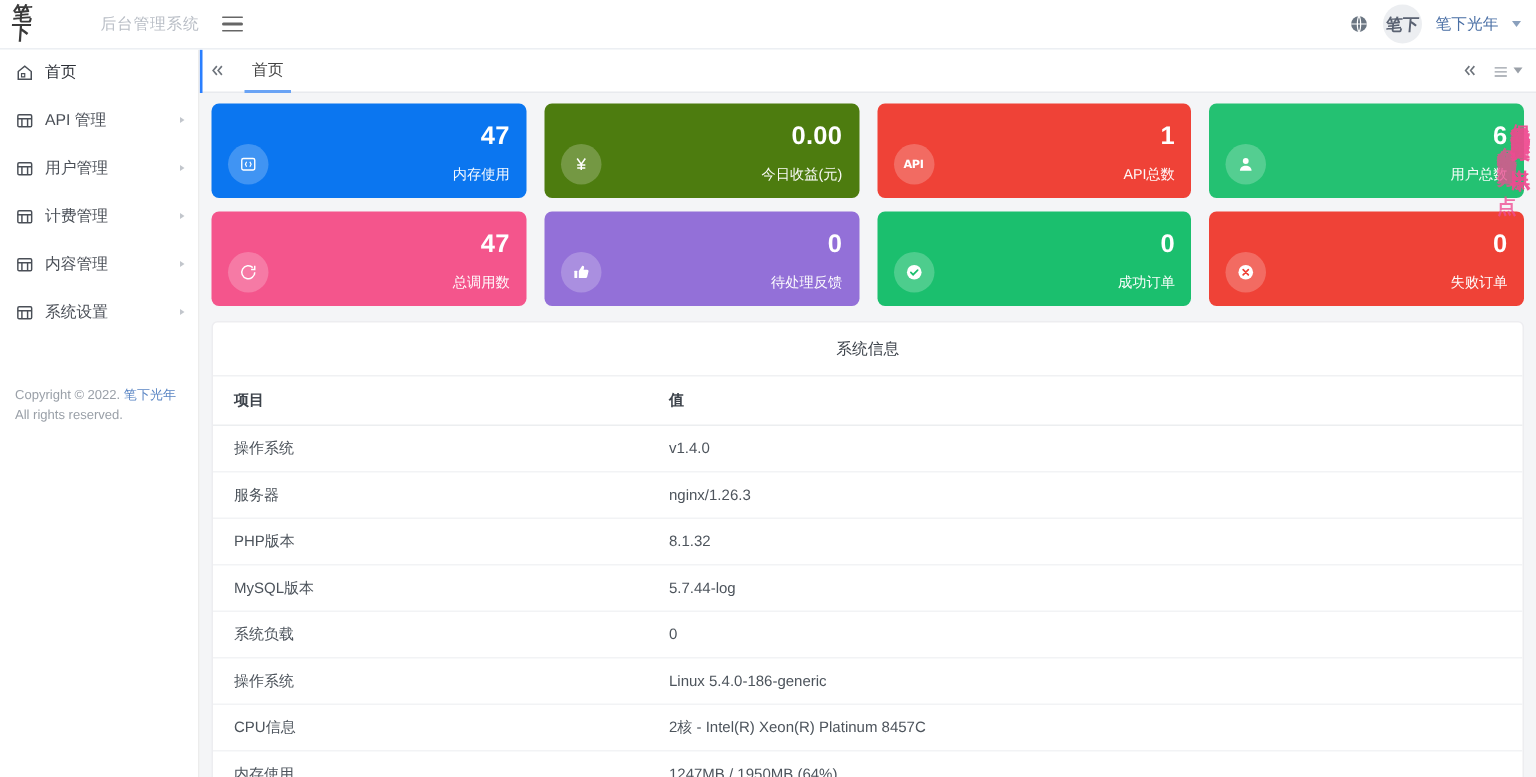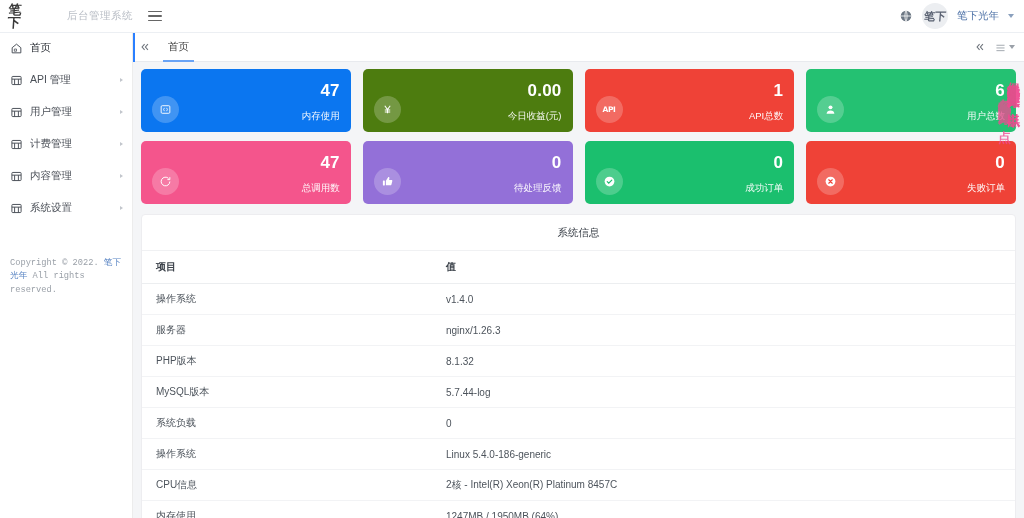--- a/index.html
+++ b/index.html
@@ -77,21 +77,21 @@
   .menu-item.active .mi-label { color: #2b2f36; }
   .menu-item .mi-arrow {
     margin-left: auto; width: 0; height: 0;
     border-top: 2.8px solid transparent; border-bottom: 2.8px solid transparent;
     border-left: 3.4px solid #c2c6cc;
   }
   .menu-sep { height: 6px; }
 
   .copyright {
     margin-top: 30px; padding: 0 10px;
-    font-size: 8.7px; color: #9aa0a8; line-height: 1.55; font-family: Liberation Mono, monospace;
+    font-size: 8.7px; color: #9aa0a8; line-height: 1.55;
   }
   .copyright .cr-name { color: #5b86c4; }
 
   
   .tabbar {
     position: absolute; top: 33px; left: 133px; width: 891px; height: 29px;
     background: #ffffff; border-bottom: 1px solid #e8eaee;
     display: flex; align-items: center; z-index: 15;
   }
   .tab-accent { position: absolute; left: 0; top: 0; width: 2px; height: 29px; background: #2a7fff; }

